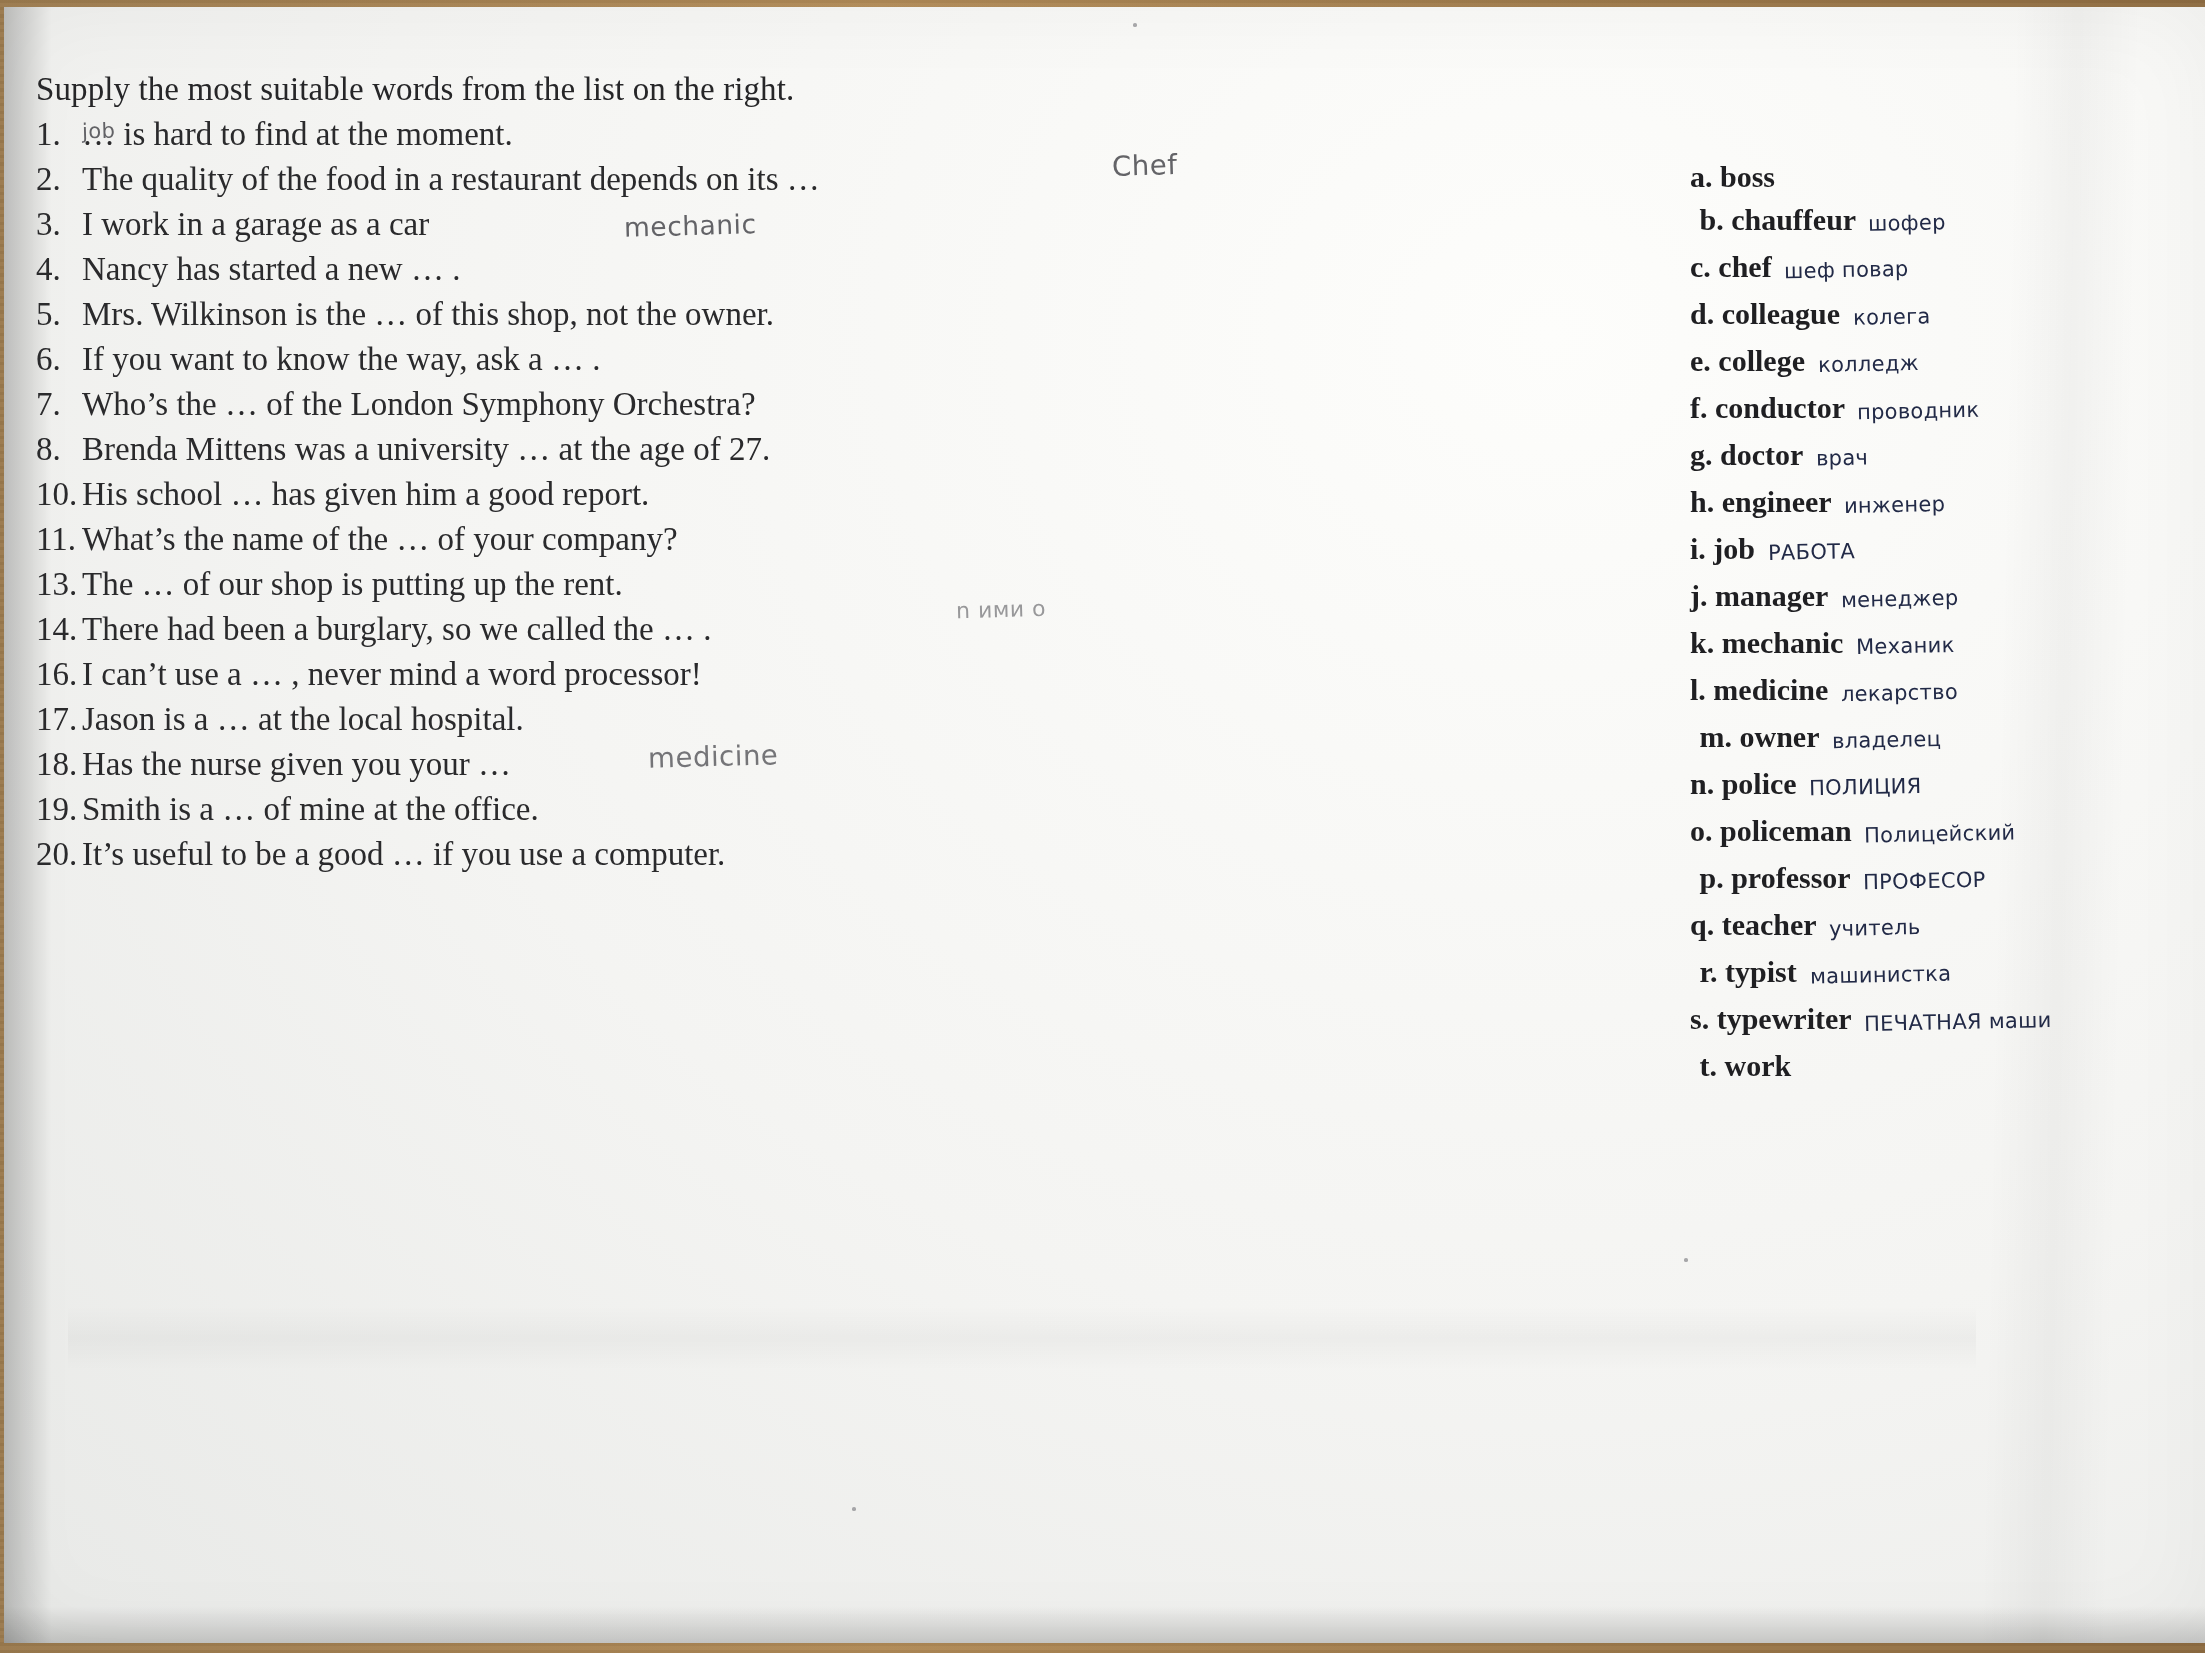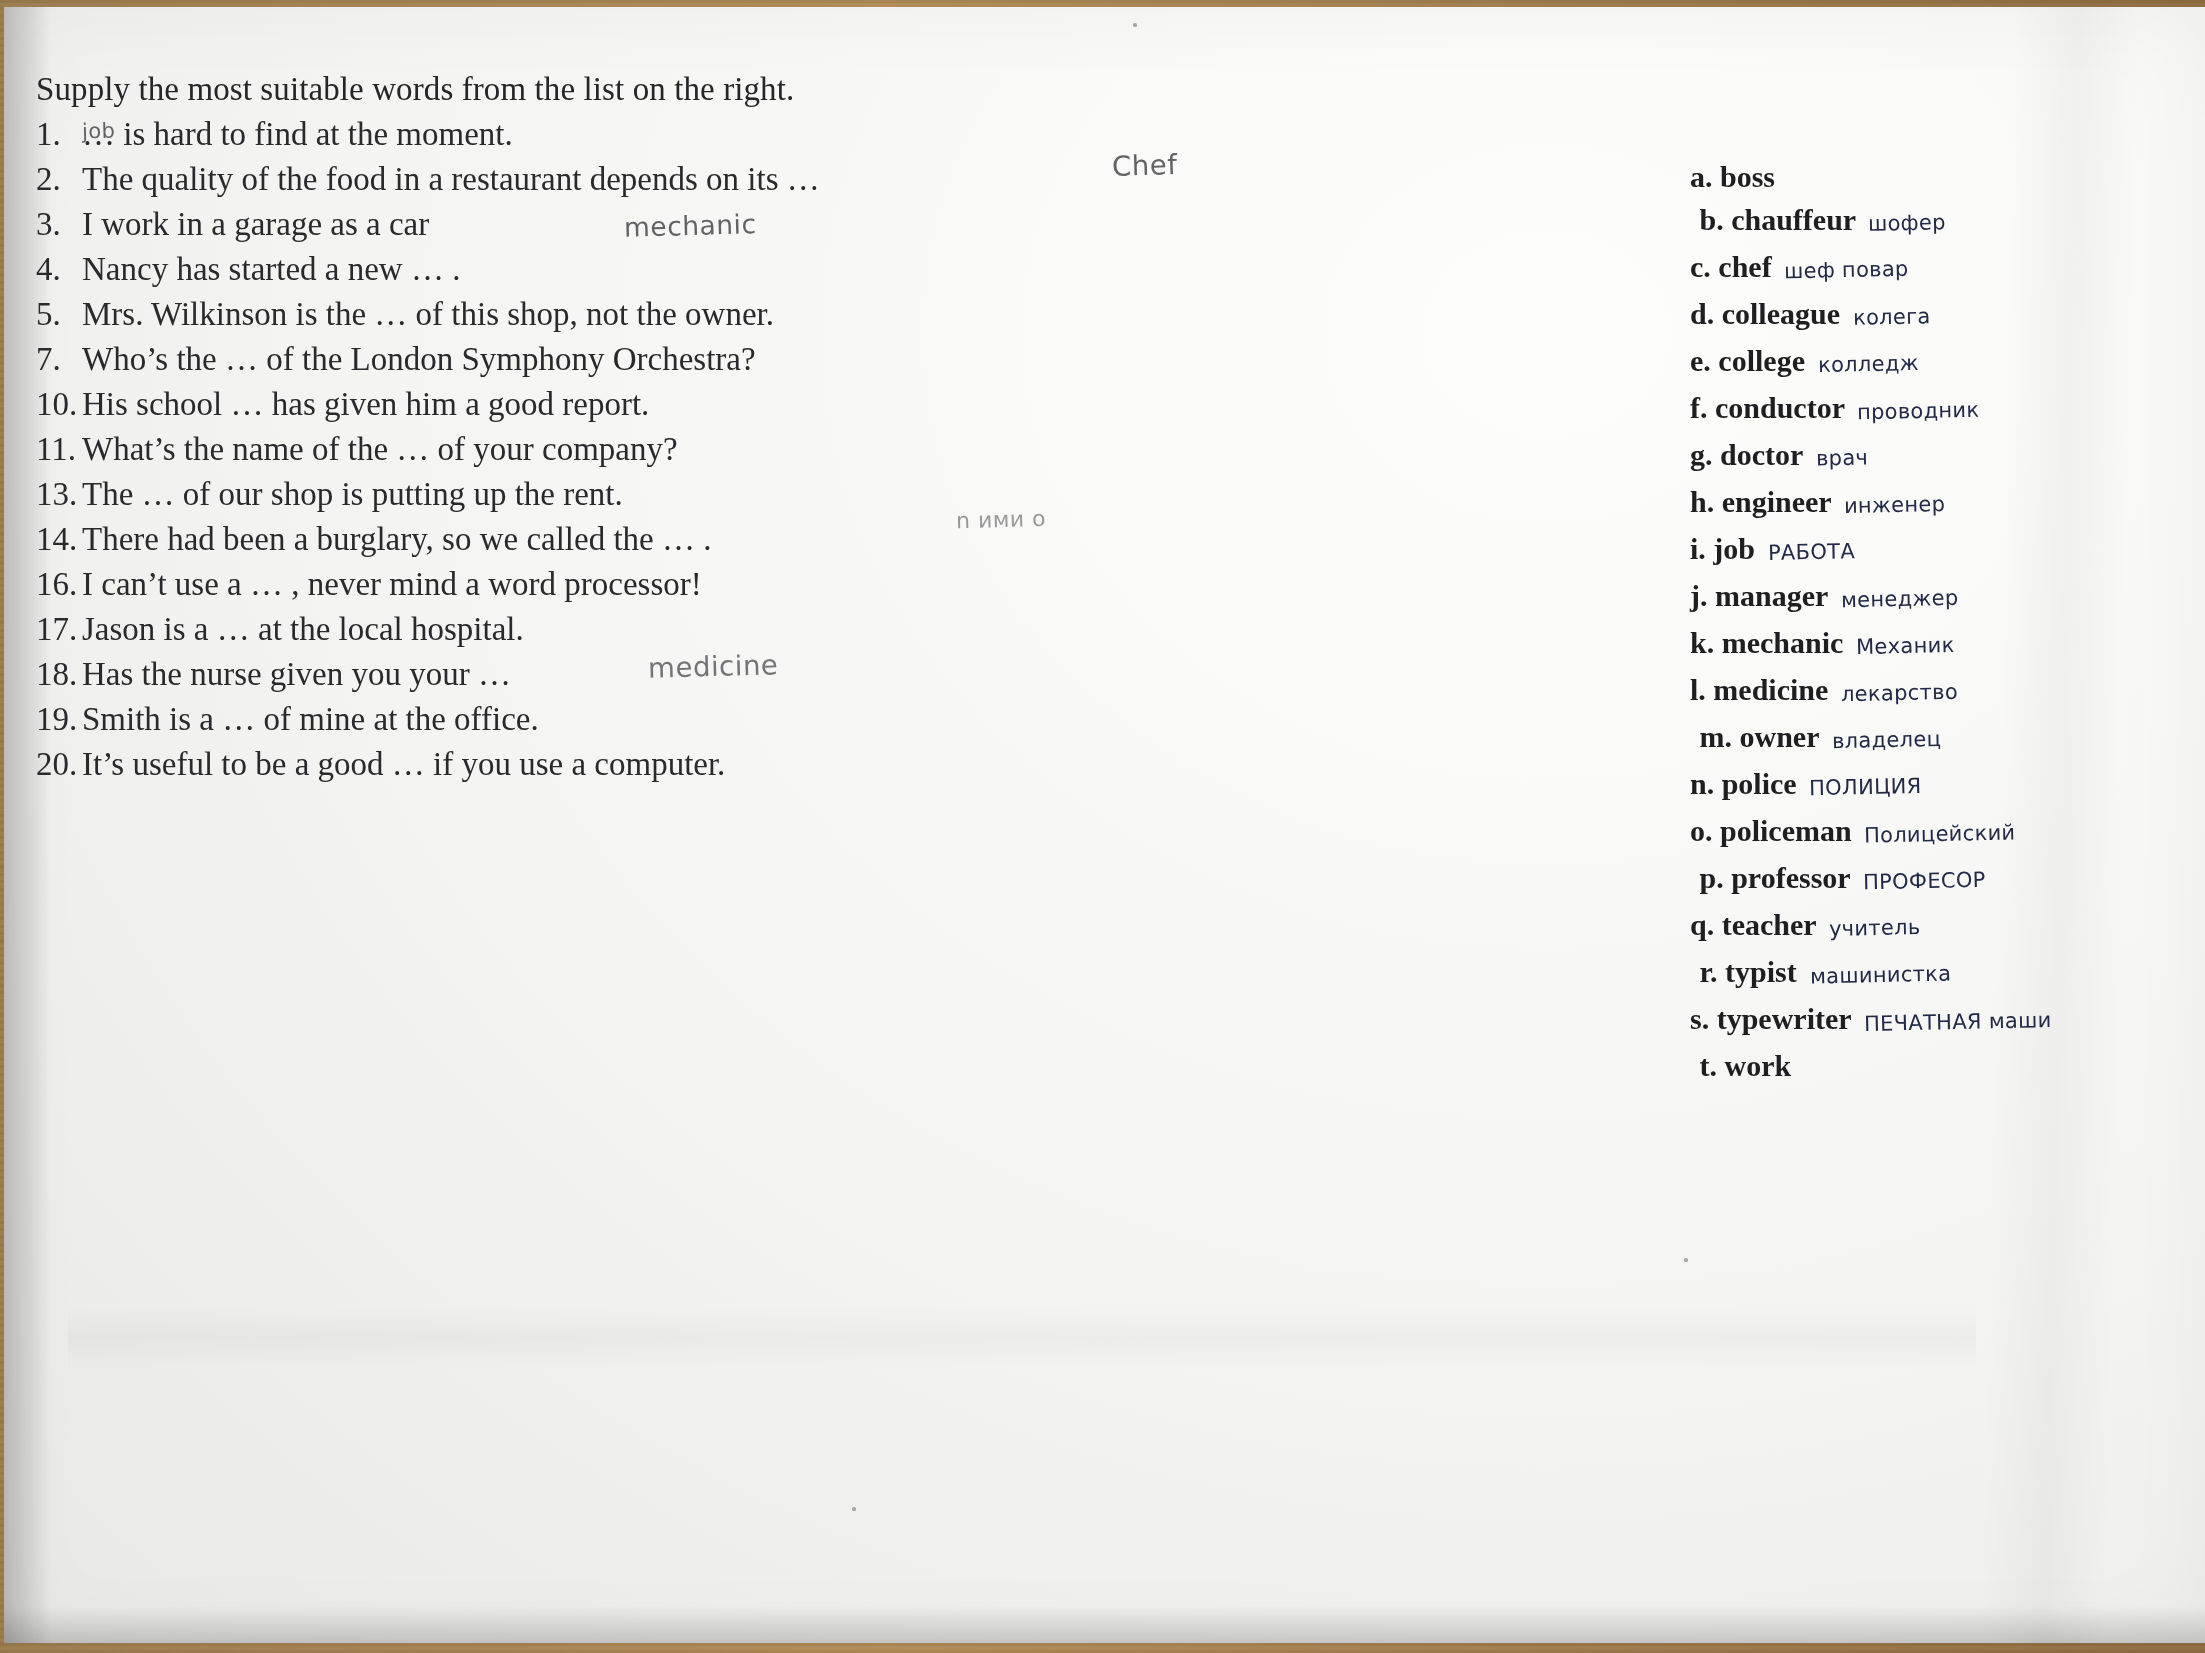--- a/index.html
+++ b/index.html
@@ -163,21 +163,27 @@
         <span class="num">3.</span><span class="qtext">I work in a garage as a car</span>
         <span class="hand pencil hw-inline" style="left:588px; top:1.1px; font-size:26.5px;">mechanic</span>
       </li>
       <li>
         <span class="num">4.</span><span class="qtext">Nancy has started a new … .</span>
       </li>
       <li>
         <span class="num">5.</span><span class="qtext">Mrs. Wilkinson is the … of this shop, not the owner.</span>
       </li>
       <li>
+        <span class="num">6.</span><span class="qtext">If you want to know the way, ask a … .</span>
+      </li>
+      <li>
         <span class="num">7.</span><span class="qtext">Who’s the … of the London Symphony Orchestra?</span>
+      </li>
+      <li>
+        <span class="num">8.</span><span class="qtext">Brenda Mittens was a university … at the age of 27.</span>
       </li>
       <li>
         <span class="num">10.</span><span class="qtext">His school … has given him a good report.</span>
       </li>
       <li>
         <span class="num">11.</span><span class="qtext">What’s the name of the … of your company?</span>
       </li>
       <li>
         <span class="num">13.</span><span class="qtext">The … of our shop is putting up the rent.</span>
       </li>

